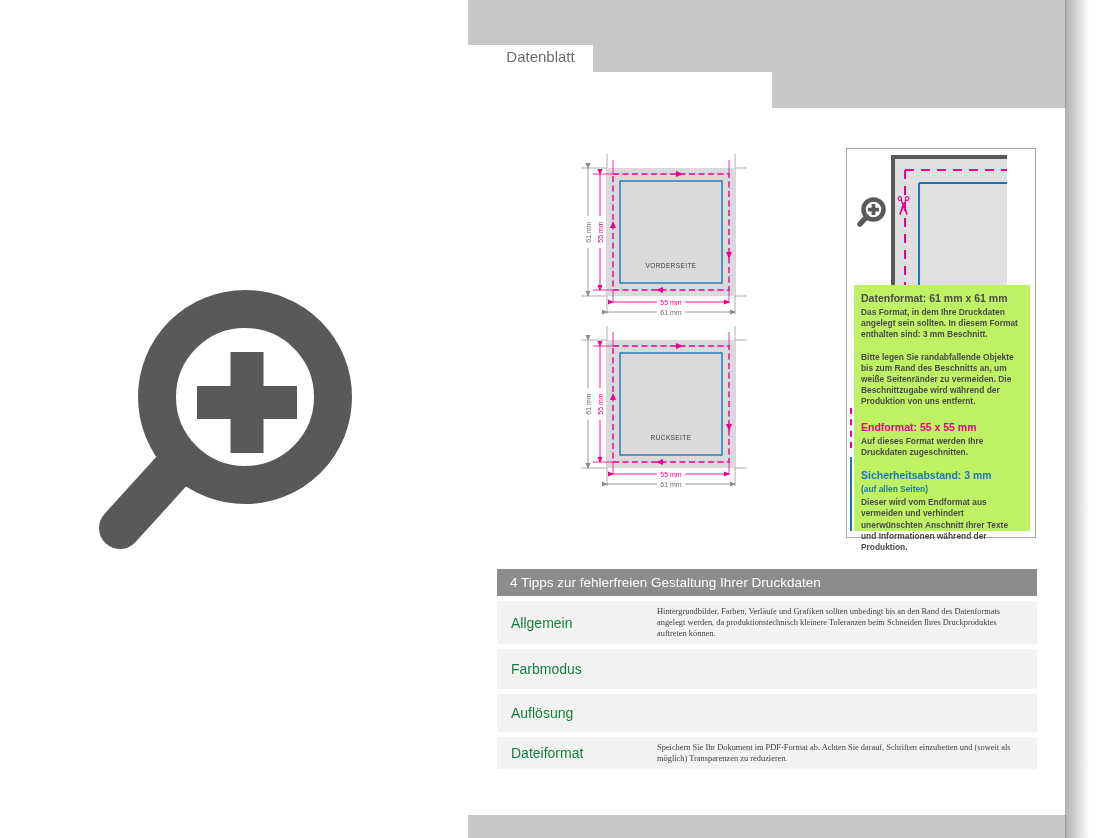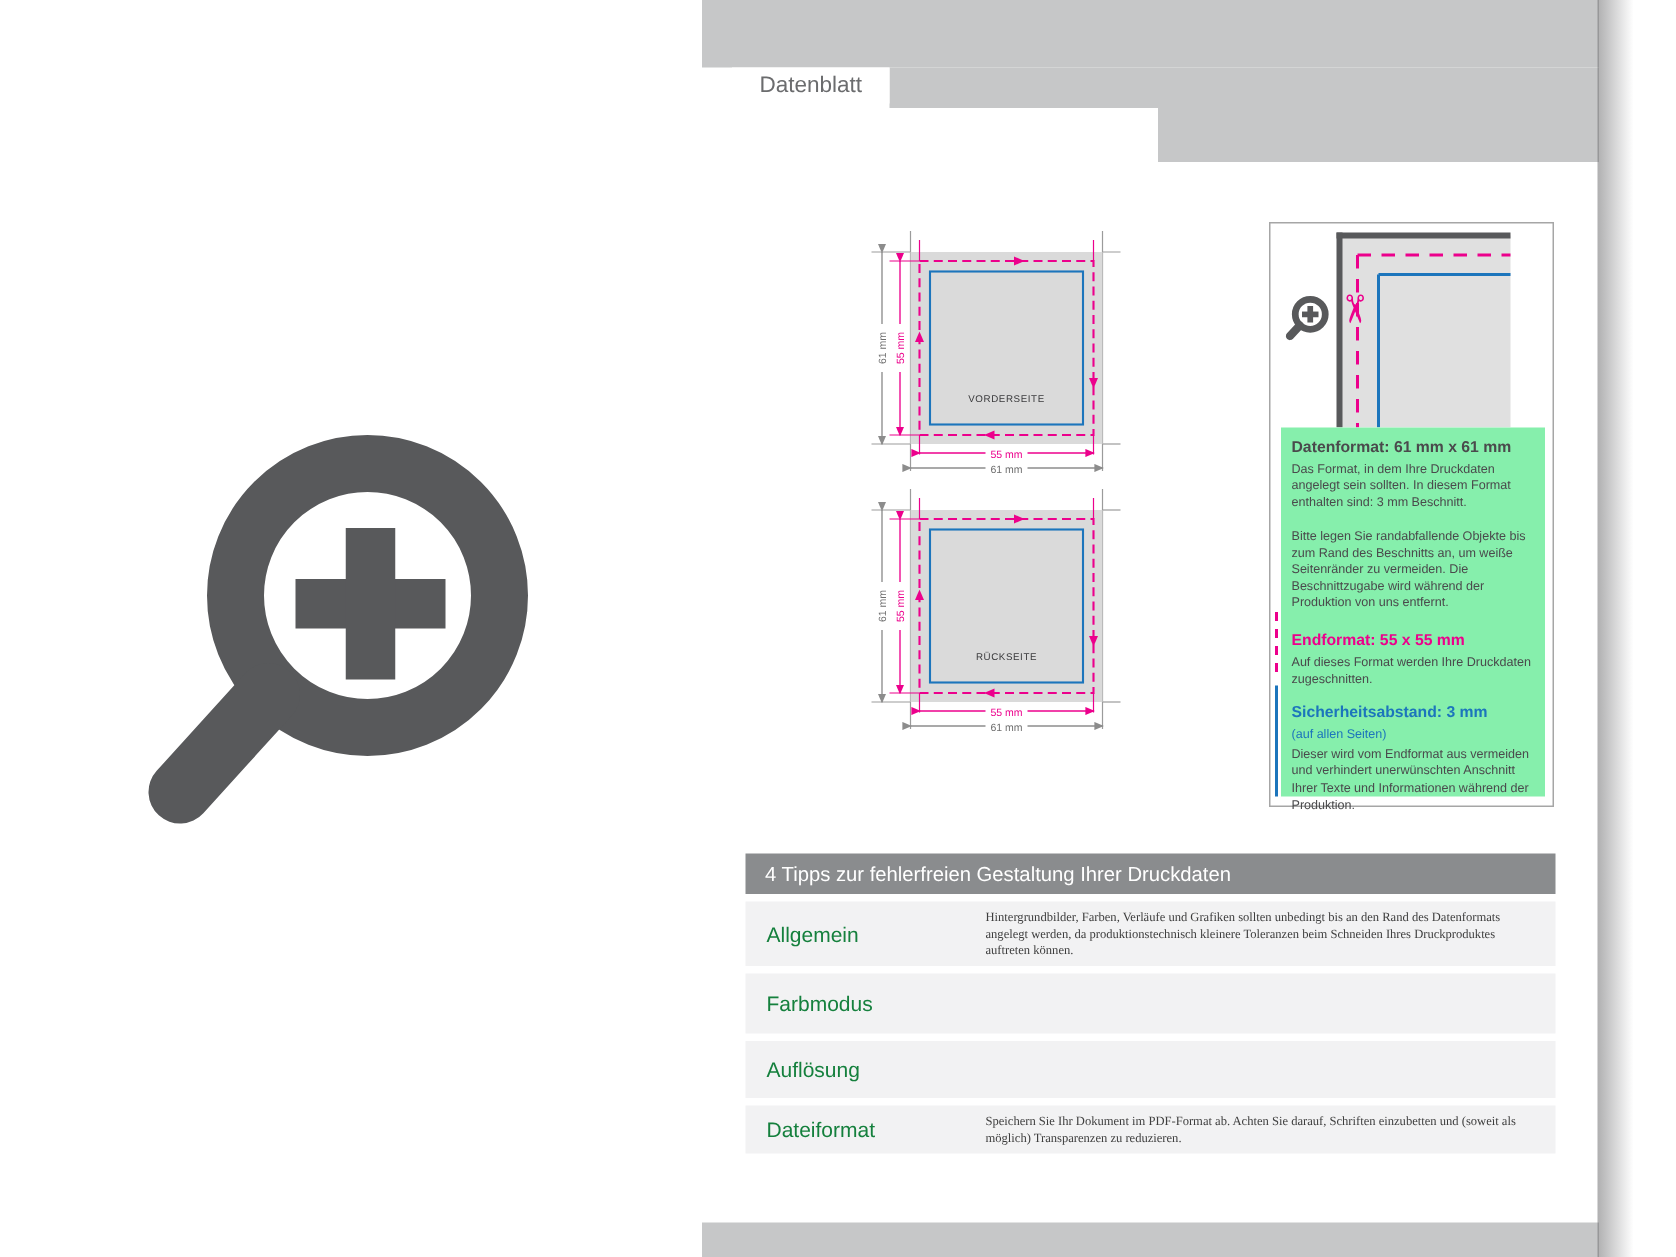--- a/index.html
+++ b/index.html
@@ -14,24 +14,24 @@
   .titlebar .t1{font-size:15px;font-weight:bold;line-height:17px;letter-spacing:.2px;}
   .titlebar .t2{font-size:10.5px;line-height:13px;}
 
   
   svg text{font-family:"Liberation Sans",sans-serif;}
   .dimlbl{font-size:7px;}
   .cardlbl{font-size:6.5px;fill:#3a3a3c;letter-spacing:.4px;}
 
   
   .infobox{background:#fff;border:1px solid #a6a6a6;box-sizing:border-box;}
-  .panel{position:absolute;left:7px;top:136px;width:176px;height:246px;background:#86efac;
+  .panel{position:absolute;left:7px;top:136px;width:176px;height:246px;background:#bef264;
          box-sizing:border-box;padding:7px 7px 0 7px;color:#4a4a4c;}
   .panel h4{margin:0;font-size:10.5px;line-height:13px;}
-  .panel p{margin:2px 0 0 0;font-size:8.4px;line-height:11.2px;}
+  .panel p{margin:2px 0 0 0;font-size:8.4px;line-height:11.2px;font-weight:bold;}
   .panel .gap{height:9px;}
   .h-mag{color:#ec008c;}
   .h-blu{color:#1c75bc;}
   .sub-blu{color:#1c75bc;font-size:8.4px;line-height:10px;margin:0;}
   .vline-mag{border-left:2px dashed #ec008c;width:0;}
   .vline-blu{border-left:2px solid #1c75bc;width:0;}
 
   
   .tips{width:540px;}
   .tips-header{height:27px;background:#8a8c8e;color:#fff;font-size:13.5px;line-height:27px;

